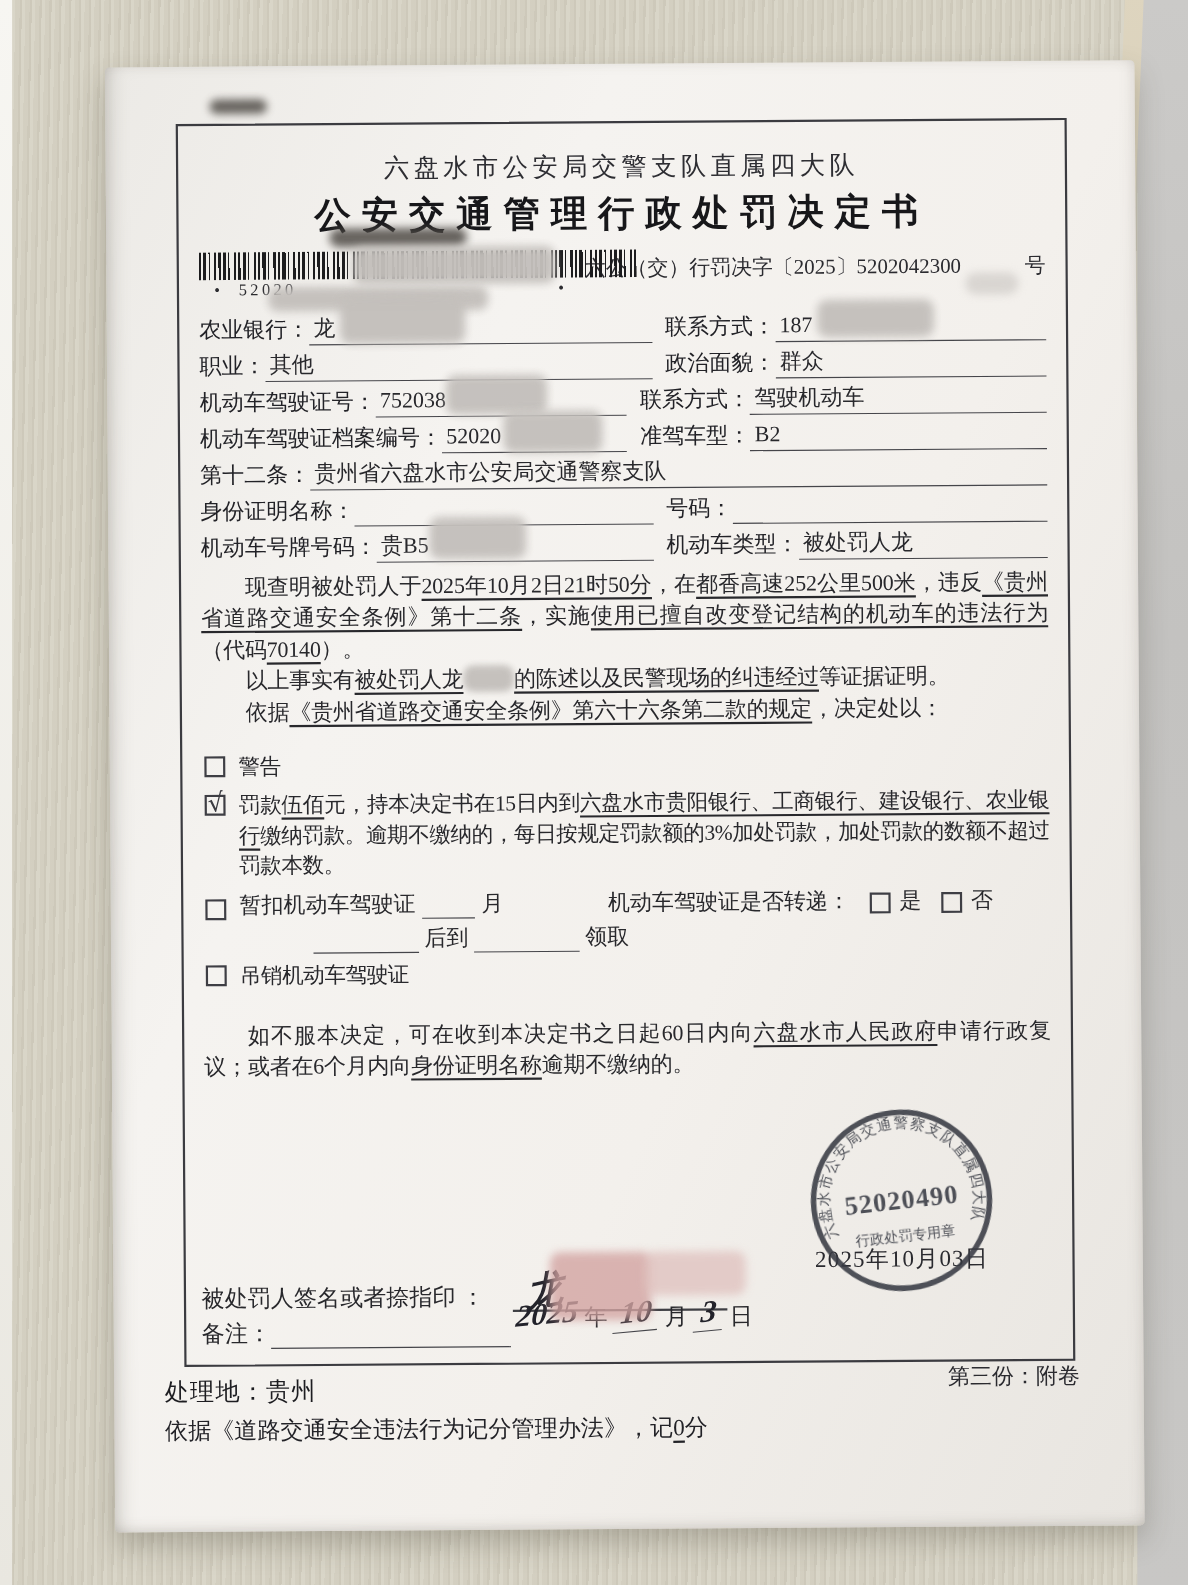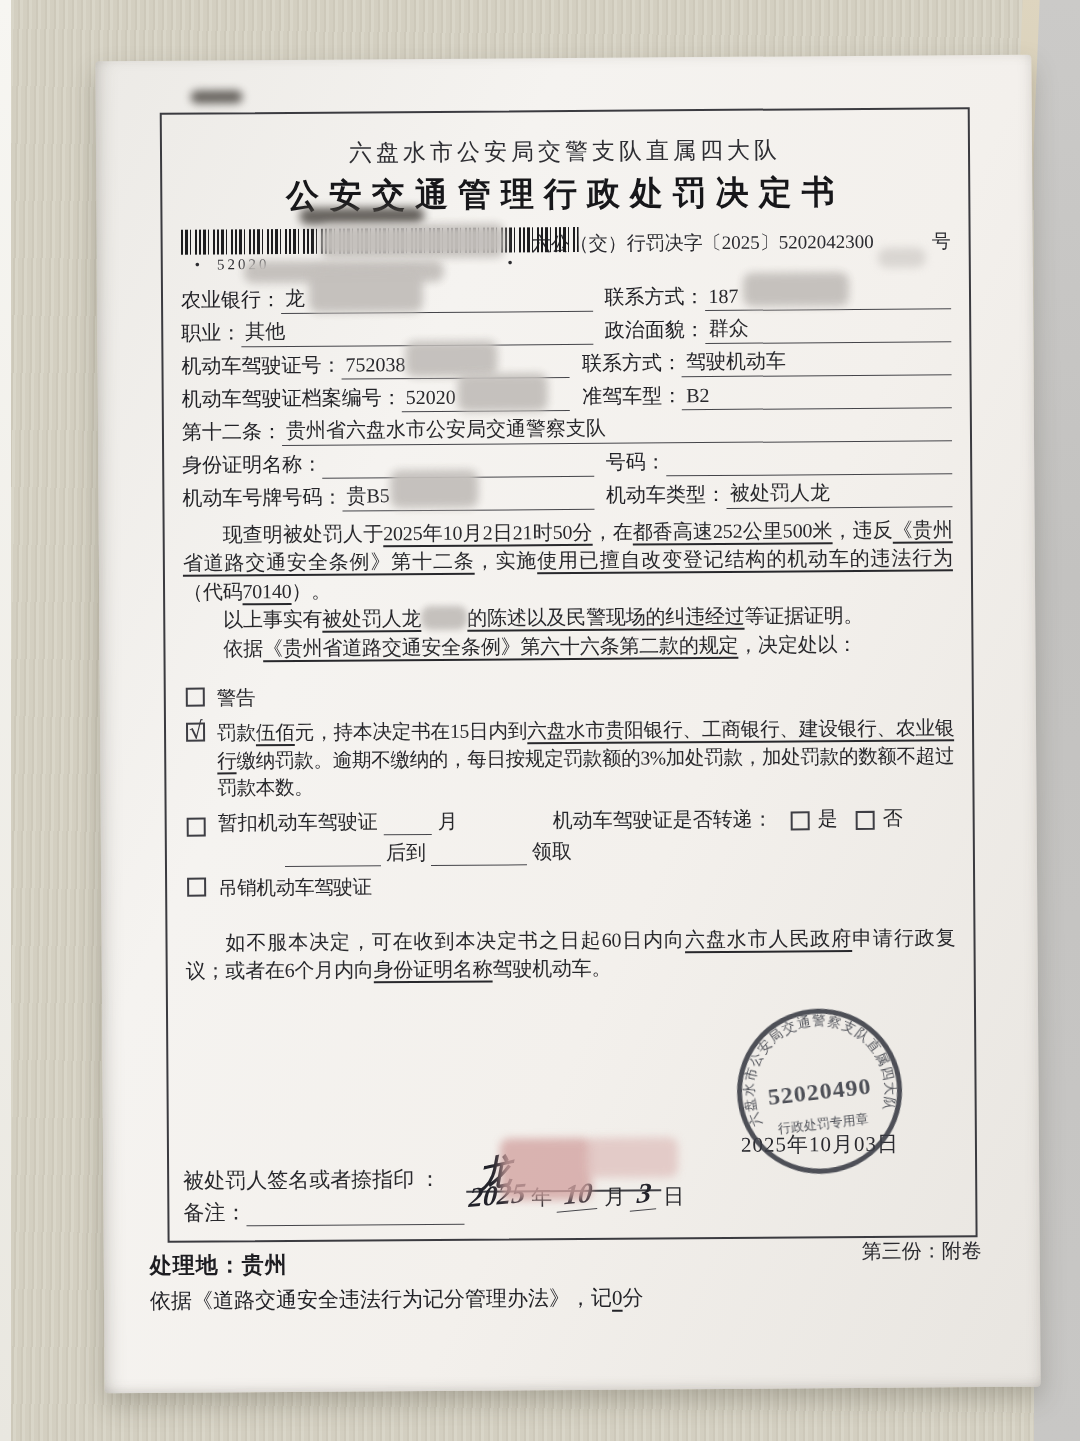--- a/index.html
+++ b/index.html
@@ -78,21 +78,21 @@
   .sign-row { position:absolute; left:14px; top:1040px; display:flex; align-items:flex-end; font-size:21px; }
   .sigline { display:inline-block; border-bottom:2px solid #3f3f44; min-width:195px; margin-left:26px; position:relative; height:40px; }
   .sig-char { position:absolute; left:12px; top:-2px; font-size:34px; font-style:italic; color:#23232b;
     transform:rotate(-12deg) skewX(-10deg); font-weight:bold; }
   .note-row { position:absolute; left:14px; top:1084px; display:flex; align-items:flex-end; font-size:21px; }
   .hand-date { position:absolute; left:300px; top:1066px; font-size:22px; display:flex; align-items:flex-end; gap:4px; }
   .hand { display:inline-block; font-style:italic; color:#22222a; transform:skewX(-10deg) rotate(-5deg); font-size:28px; font-weight:bold; }
   .hand.u2 { border-bottom:1.5px solid #45454a; padding:0 6px; }
   .hand-unit { font-size:21px; padding:0 2px; }
   
-  .footer-place { position:absolute; left:46px; top:1190px; font-size:22px; font-weight:bold; color:#1d1d21; letter-spacing:1px; }
+  .footer-place { position:absolute; left:46px; top:1190px; font-size:22px; font-weight:normal; color:#1d1d21; letter-spacing:1px; }
   .footer-copy { position:absolute; right:58px; top:1182px; font-size:20px; color:#2b2b30; }
   .footer-line2 { position:absolute; left:46px; top:1226px; font-size:21px; color:#222227; }
 </style>
 </head>
 <body>
 
 <div class="bg-grain"></div>
 <div class="bg-left-strip"></div>
 <div class="bg-right-marble"></div>
 <div class="bg-table-edge"></div>
@@ -260,21 +260,21 @@
         <span class="blank" style="width:96px;"></span>
         <span>领取</span>
       </div>
 
       <div class="cbrow">
         <span class="cb"></span>
         <span class="cbtext">吊销机动车驾驶证</span>
       </div>
     </div>
 
-    <p class="para appeal"><span>如不服本决定，可在收到本决定书之日起60日内向</span><span class="u">六盘水市人民政府</span><span>申请行政复议；或者在6个月内向</span><span class="u">身份证明名称</span><span>驾驶机动车。</span></p>
+    <p class="para appeal"><span>如不服本决定，可在收到本决定书之日起60日内向</span><span class="u">六盘水市人民政府</span><span>申请行政复议；或者在6个月内向</span><span class="u">身份证明名称</span><span>逾期不缴纳的。</span></p>
 
     <div class="stamp">
       <svg width="172" height="172" viewBox="0 0 172 172">
         <g fill="#383b44" opacity="0.88">
           <circle cx="86" cy="86" r="80" fill="none" stroke="#383b44" stroke-width="5"></circle>
           <path id="stamp-arc" d="M 86,152 a 66,66 0 1 1 0.01,-132 a 66,66 0 1 1 -0.01,132" fill="none"></path>
           <text font-size="13.5" letter-spacing="1">
             <textPath href="#stamp-arc" startOffset="50%" text-anchor="middle">六盘水市公安局交通警察支队直属四大队</textPath>
           </text>
           <text x="86" y="94" text-anchor="middle" font-size="24" font-weight="bold" letter-spacing="1">52020490</text>

